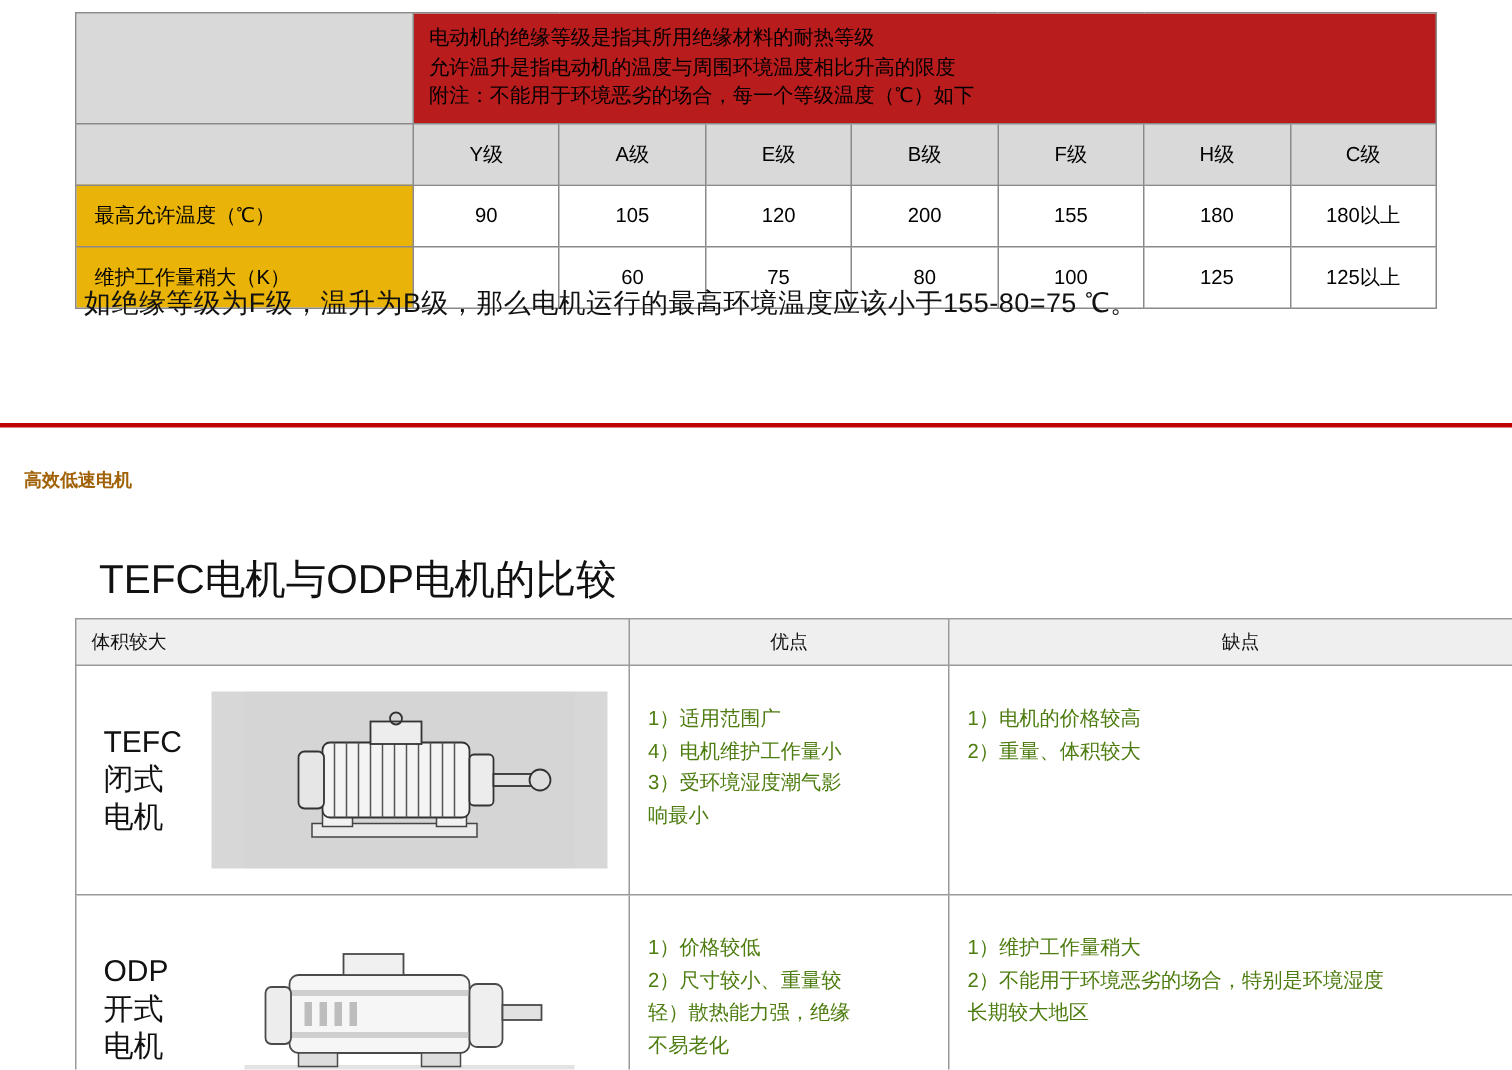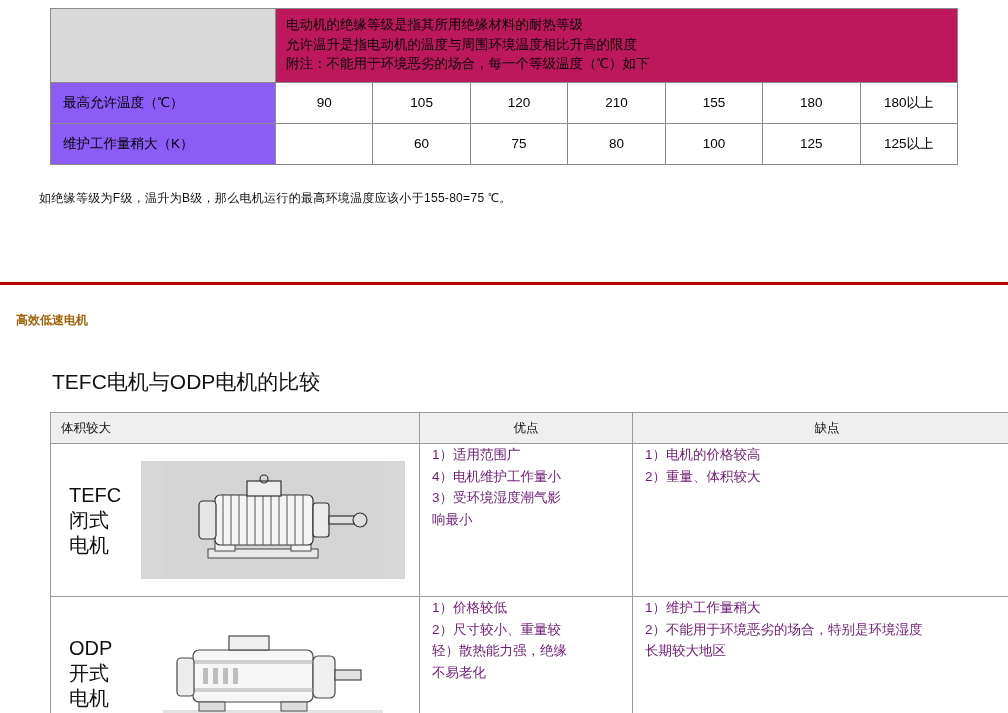--- a/index.html
+++ b/index.html
@@ -33,53 +33,53 @@
     font-size: 13.5px;
     color: #000;
     padding: 4px 6px;
     vertical-align: middle;
   }
   .ins .hdr-blank {
     background: #d9d9d9;
     width: 212px;
   }
   .ins .note-cell {
-    background: #be185d;
+    background: #b91c1c;
     padding: 6px 10px 8px 10px;
     line-height: 1.45;
     font-size: 13.5px;
   }
   .ins .note-cell div {
     white-space: nowrap;
   }
   .ins .cls-hdr {
     background: #d9d9d9;
     text-align: center;
     height: 32px;
     font-size: 13.5px;
   }
   .ins .rowlabel {
-    background: #8b5cf6;
+    background: #eab308;
     padding-left: 12px;
     height: 32px;
     font-size: 13.5px;
   }
   .ins .val {
     text-align: center;
     height: 32px;
     background: #ffffff;
     font-size: 13.5px;
   }
 
   
   .lead-sentence {
     position: absolute;
-    left: 39px;
+    left: 56px;
     top: 190px;
-    font-size: 12px;
+    font-size: 18px;
     color: #111;
     letter-spacing: 0.3px;
   }
 
   
   .divider {
     position: absolute;
     left: 0;
     top: 282px;
     width: 1008px;
@@ -92,23 +92,23 @@
     position: absolute;
     left: 16px;
     top: 312px;
     font-size: 12px;
     font-weight: bold;
     color: #a16207;
   }
 
   .sub-heading {
     position: absolute;
-    left: 52px;
+    left: 66px;
     top: 368px;
-    font-size: 21px;
+    font-size: 27px;
     color: #111;
   }
 
   
   .cmp-wrap {
     position: absolute;
     left: 50px;
     top: 412px;
     width: 908px;
   }
@@ -160,47 +160,57 @@
     position: relative;
     overflow: hidden;
   }
   .pic-tefc {
     background: #d7d7d7;
   }
   .pic-odp {
     background: #ffffff;
   }
   .list-cell {
-    padding: 0 10px 10px 12px;
+    padding: 24px 10px 10px 12px;
     line-height: 1.6;
     font-size: 13.5px;
-    color: #701a75;
+    color: #4d7c0f;
   }
   .list-cell div { white-space: normal; }
 </style>
 </head>
 <body>
 
 <div class="ins-table-wrap">
   <table class="ins">
     <tbody>
         <tr>
       <td class="hdr-blank"></td>
       <td class="note-cell" colspan="7">
         <div>电动机的绝缘等级是指其所用绝缘材料的耐热等级</div>
         <div>允许温升是指电动机的温度与周围环境温度相比升高的限度</div>
         <div>附注：不能用于环境恶劣的场合，每一个等级温度（℃）如下</div>
       </td>
     </tr>
     <tr>
+      <td class="hdr-blank"></td>
+      <td class="cls-hdr">Y级</td>
+      <td class="cls-hdr">A级</td>
+      <td class="cls-hdr">E级</td>
+      <td class="cls-hdr">B级</td>
+      <td class="cls-hdr">F级</td>
+      <td class="cls-hdr">H级</td>
+      <td class="cls-hdr">C级</td>
+    </tr>
+    <tr>
       <td class="rowlabel">最高允许温度（℃）</td>
       <td class="val">90</td>
       <td class="val">105</td>
       <td class="val">120</td>
-      <td class="val">210</td>
+      <td class="val">200</td>
       <td class="val">155</td>
       <td class="val">180</td>
       <td class="val">180以上</td>
     </tr>
     <tr>
       <td class="rowlabel">维护工作量稍大（K）</td>
       <td class="val"></td>
       <td class="val">60</td>
       <td class="val">75</td>
       <td class="val">80</td>

